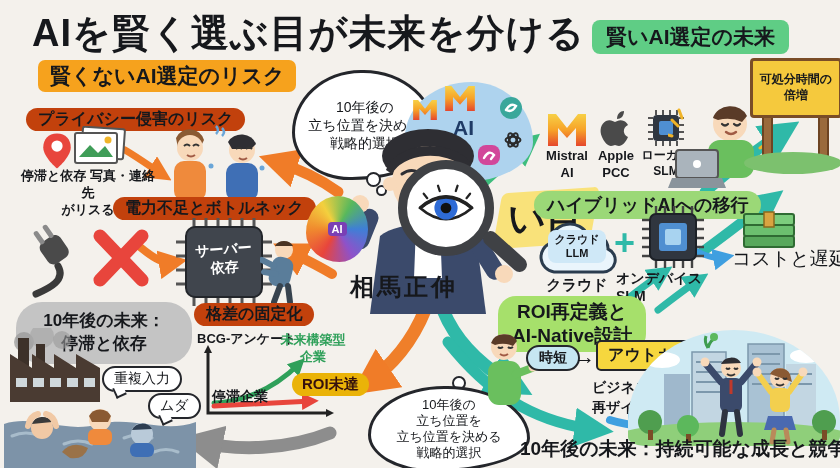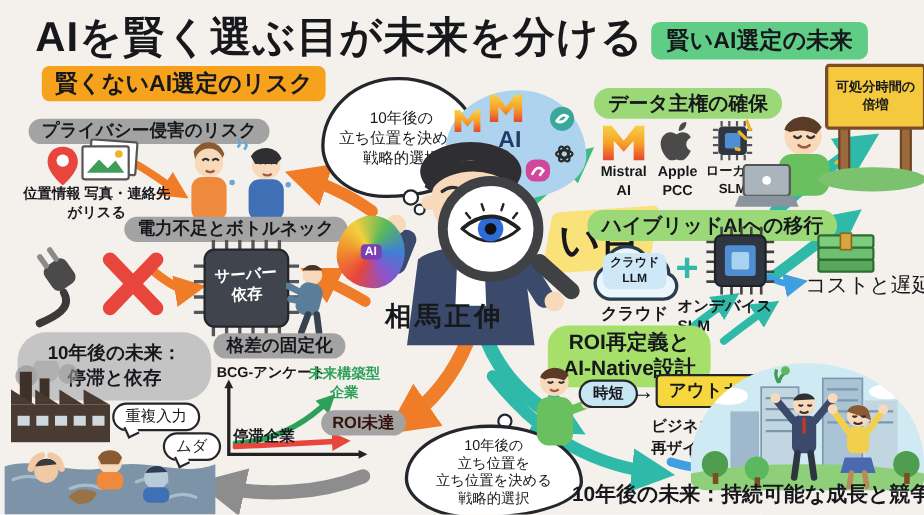--- a/index.html
+++ b/index.html
@@ -2,35 +2,35 @@
 <html><head>
 <meta charset="utf-8">
 <style>
   html,body{margin:0;padding:0}
   .stage{position:relative;width:840px;height:468px;background:#f4f1ec;overflow:hidden;
          font-family:"Liberation Sans","DejaVu Sans",sans-serif;color:#16181c}
   .abs{position:absolute}
   .hdr{font-weight:900;font-size:38px;letter-spacing:1px;white-space:nowrap}
   .badge{display:inline-block;font-weight:800;white-space:nowrap}
   .badge-orange-lg{background:#f6a21d;border-radius:7px;padding:2px 12px;font-size:21px}
-  .badge-orange{background:#a3a3a3;border-radius:15px;padding:1px 12px;font-size:16px}
+  .badge-orange{background:#c2410c;border-radius:15px;padding:1px 12px;font-size:16px}
   .badge-green-lg{background:#5fcd85;border-radius:8px;padding:3px 14px;font-size:21px}
   .badge-green{background:#9bd877;border-radius:16px;padding:2px 13px;font-size:17px}
   .badge-green2{background:#a6e06b;border-radius:18px;padding:4px 14px;font-size:17px;text-align:center;line-height:1.25}
   .cloud{background:#fff;border:3px solid #24262b;display:flex;flex-direction:column;align-items:center;
          justify-content:center;text-align:center;font-weight:400;line-height:1.3;
          border-radius:48% 52% 60% 40%/58% 62% 40% 44%}
   .trail{background:#fff;border:2.5px solid #24262b;border-radius:50%}
   .speech{position:absolute;background:#fff;border:2.5px solid #24262b;border-radius:15px;
           padding:2px 10px;font-weight:400;font-size:14px;white-space:nowrap}
   .speech::after{content:"";position:absolute;width:9px;height:9px;background:#fff;
           border-right:2.5px solid #24262b;border-bottom:2.5px solid #24262b;
           transform:rotate(65deg);left:10px;bottom:-7px}
   .cap{font-weight:800;line-height:1.3;text-align:center}
-  .pill-red{background:#a3a3a3;border-radius:999px;padding:2px 10px;font-weight:900;font-size:15px;color:#35110d}
+  .pill-red{background:#eab308;border-radius:999px;padding:2px 10px;font-weight:900;font-size:15px;color:#35110d}
   .pill-blue{background:#c6e6f2;border:2.5px solid #24262b;border-radius:999px;padding:2px 11px;font-weight:800;font-size:14px}
   .box-yellow{background:#f6d73e;border:2.5px solid #24262b;border-radius:5px;padding:3px 10px;font-weight:900;font-size:16px}
   .bubble-gray{background:#c4c4c4;border-radius:26px;padding:8px 14px;text-align:center;font-weight:900;font-size:17px;line-height:1.35}
   .ring{box-sizing:border-box;border:9px solid #3f4145;border-radius:50%;background:#fff;
         display:flex;align-items:center;justify-content:center}
   .handle{background:#3f4145;border-radius:8px}
   .brain{background:conic-gradient(from 210deg,#e8453c,#f08a2e,#f3d03e,#58b85c,#3f7fd6,#8e52c9,#e8453c);
          border-radius:52% 48% 46% 54%/56% 50% 50% 44%}
   .brain span{background:#7a3fb5;color:#fff;font-weight:900;font-size:11px;border-radius:4px;padding:1px 4px}
   .sign-board{background:#f5c93d;border:3px solid #7a4d27;border-radius:4px;display:flex;flex-direction:column;
@@ -92,21 +92,21 @@
     <path d="M12 1 C5 1 1 6 1 12 C1 20 12 29 12 29 C12 29 23 20 23 12 C23 6 19 1 12 1 Z" fill="#e8453c"></path>
       <circle cx="12" cy="11" r="4.5" fill="#fff"></circle>
   </svg>
   <svg class="abs" style="left:72px;top:126px" width="56" height="42" viewBox="0 0 56 42">
     <rect x="10" y="2" width="42" height="30" rx="2" fill="#fff" stroke="#555" stroke-width="2" transform="rotate(4 31 17)"></rect>
     <rect x="3" y="7" width="42" height="30" rx="2" fill="#fff" stroke="#555" stroke-width="2"></rect>
     <path d="M7 31 L18 19 L26 27 L33 20 L41 31 Z" fill="#3f9d58"></path>
       <circle cx="36" cy="14" r="3.5" fill="#f0b429"></circle>
   </svg>
   <div class="abs cap" style="left:18px;top:168px;width:140px;font-size:13px">
-    <span>位置情報 写真・連絡先</span><br>
+    <span>停滞と依存 写真・連絡先</span><br>
     <span>がリスる</span>
   </div>
   <svg class="abs" style="left:158px;top:116px" width="112" height="90" viewBox="0 0 112 90">
     <path d="M18 22 a15 15 0 0 1 28 2 l-4 8 h-22 z" fill="#8a5a33"></path>
     <circle cx="32" cy="32" r="13" fill="#f8d9ba"></circle>
     <path d="M26 30 q3 -3 6 0 M35 30 q3 -3 6 0" stroke="#333" stroke-width="2" fill="none"></path>
     <path d="M29 39 q4 3 8 0" stroke="#a05a44" stroke-width="2" fill="none"></path>
     <rect x="16" y="45" width="32" height="40" rx="10" fill="#ef8a3c"></rect>
     <circle cx="84" cy="34" r="13" fill="#f8d9ba"></circle>
     <path d="M70 26 a15 13 0 0 1 28 2 l-5 5 h-19 z" fill="#2e2e33"></path>
@@ -298,21 +298,20 @@
   <div class="abs" style="left:350px;top:271px;width:170px;font-weight:900;font-size:24px;letter-spacing:3px">相馬正伸</div>
 
   <div class="abs trail" style="left:452px;top:376px;width:10px;height:10px"></div>
   <div class="abs cloud" style="left:368px;top:386px;width:156px;height:80px;font-size:13px;line-height:1.25">
     <span>10年後の</span>
     <span>立ち位置を</span>
     <span>立ち位置を決める</span>
     <span>戦略的選択</span>
   </div>
 
-  <div class="abs badge badge-green" style="left:540px;top:80px;font-size:18px">データ主権の確保</div>
   <svg class="abs" style="left:548px;top:114px" width="38" height="32" viewBox="0 0 38 32">
     <path d="M0 32 L0 0 L8 0 L19 14 L30 0 L38 0 L38 32 L28 32 L28 14 L19 24 L10 14 L10 32 Z" fill="url(#gm1)"></path>
   </svg>
   <div class="abs cap" style="left:538px;top:148px;width:58px;font-size:13px">
     <span>Mistral</span><br>
     <span>AI</span>
   </div>
   <svg class="abs" style="left:598px;top:108px" width="34" height="38" viewBox="0 0 34 38">
     <path d="M19 11 c0 -5 3 -8 7 -8 c0 5 -3 8 -7 8 z" fill="#4a4a4a"></path>
     <path d="M26 13 c-4 -2 -7 0 -9 1 c-2 -1 -5 -3 -9 -1 c-5 3 -7 9 -4 16 c2 5 6 9 9 9 c2 0 3 -1 4 -1 c1 0 2 1 4 1 c3 0 7 -4 9 -9 c-5 -2 -6 -9 0 -12 c-1 -2 -2 -3 -4 -4 z" fill="#4a4a4a"></path>

